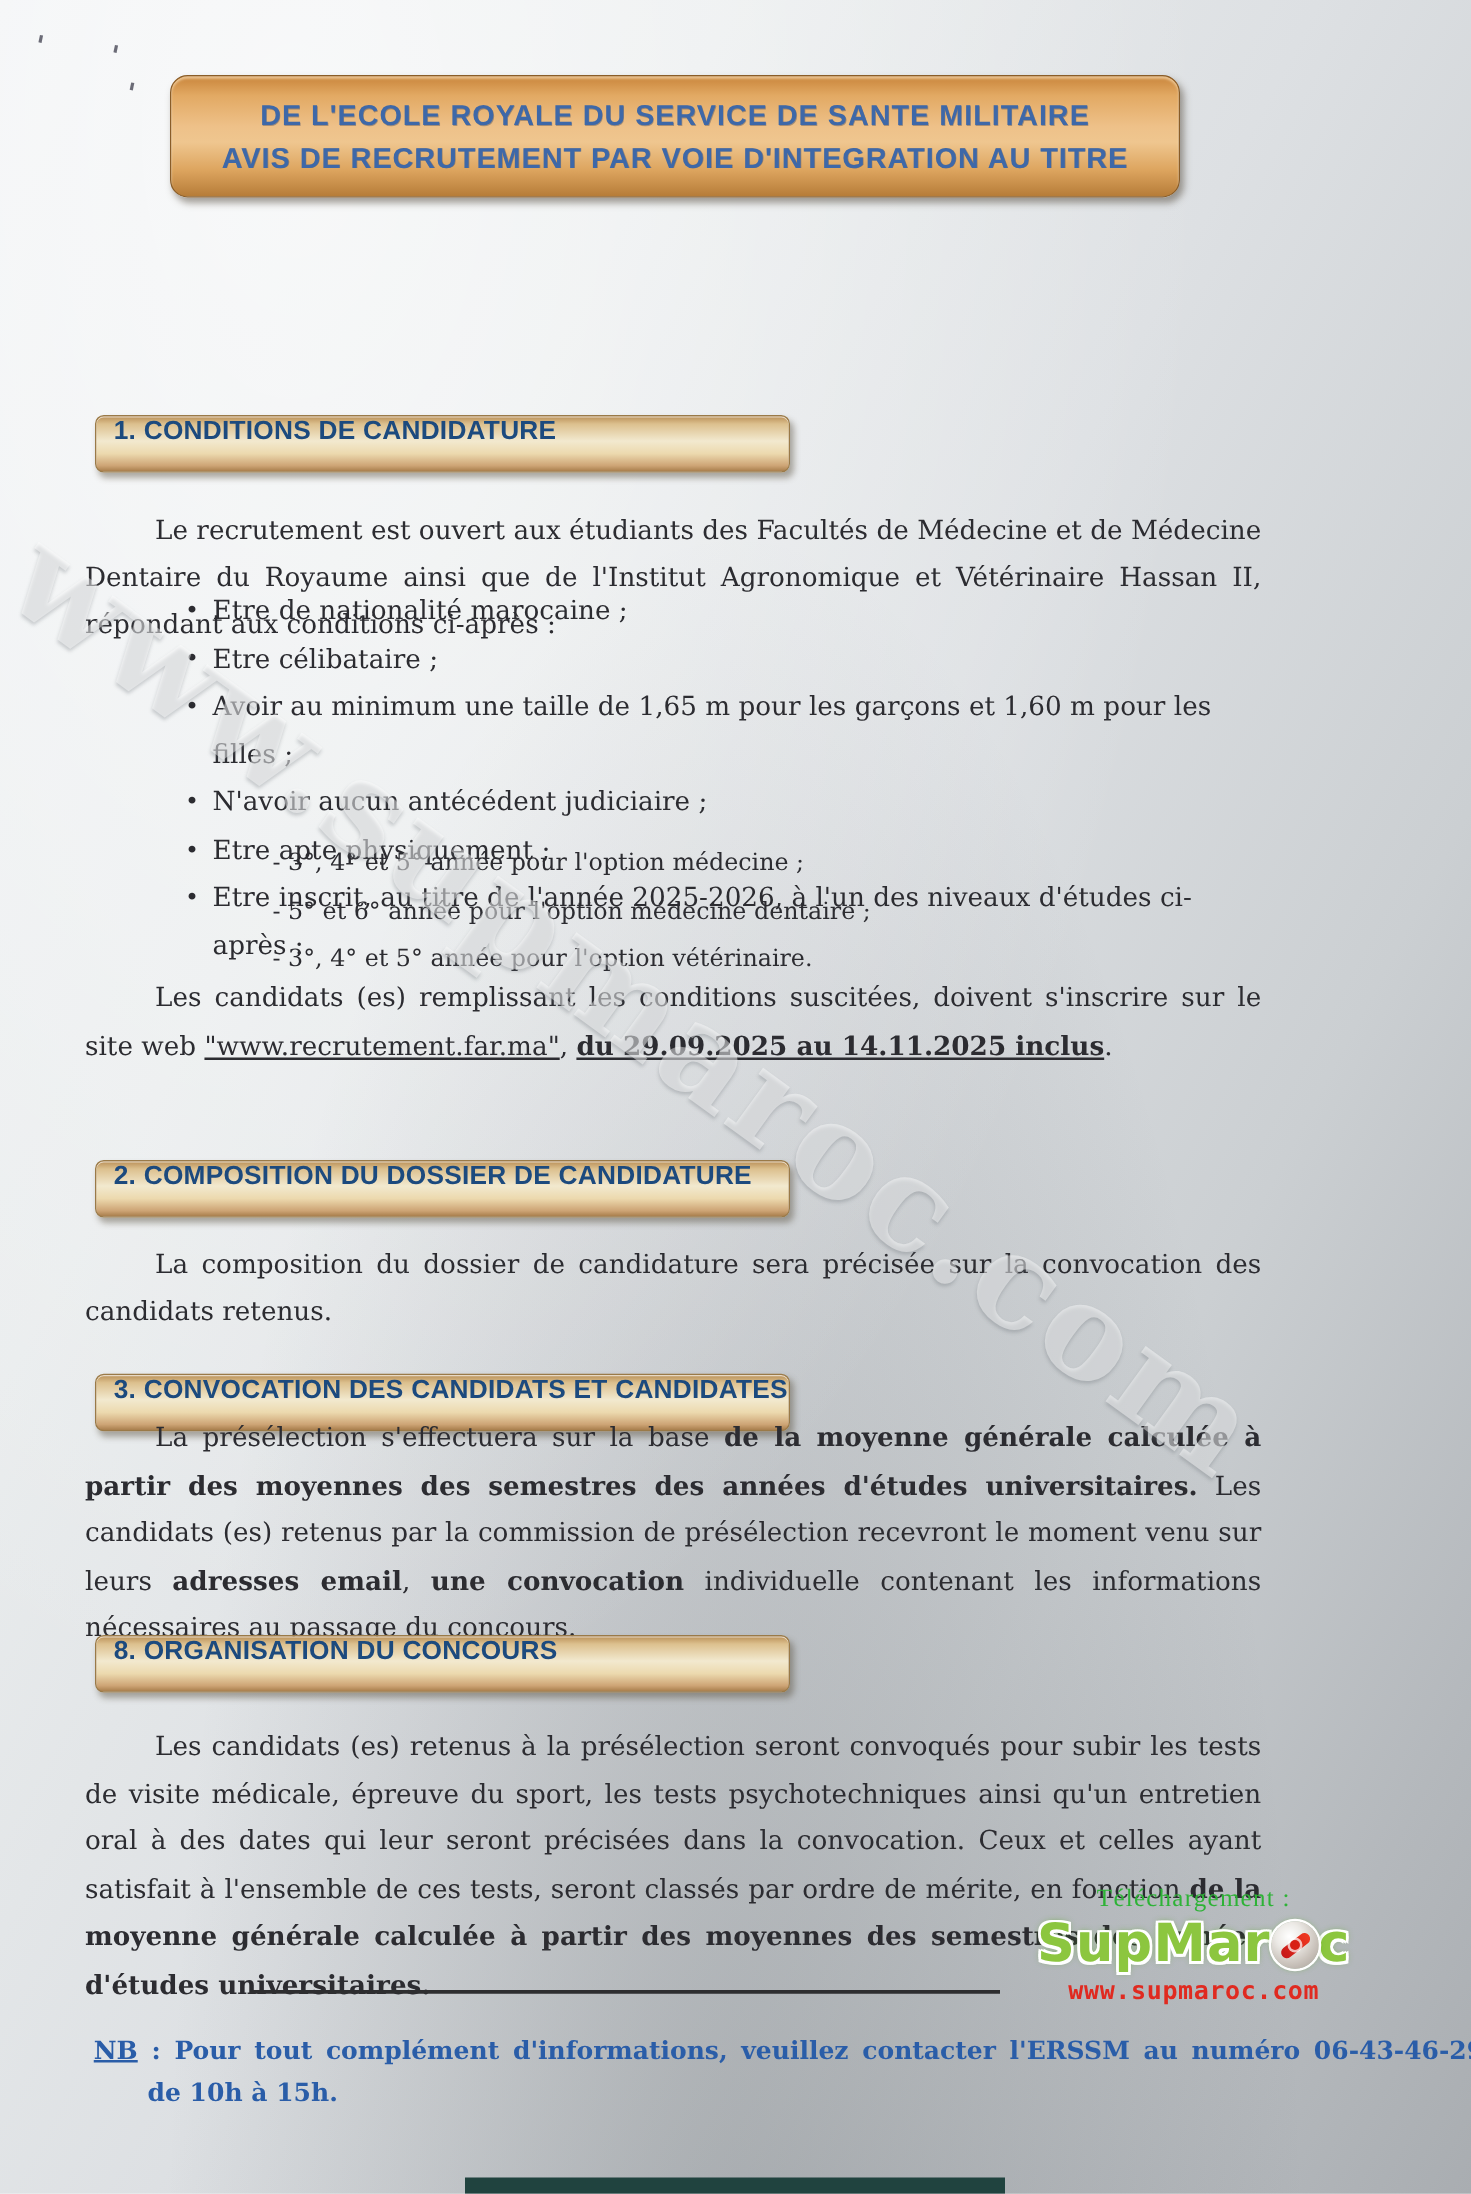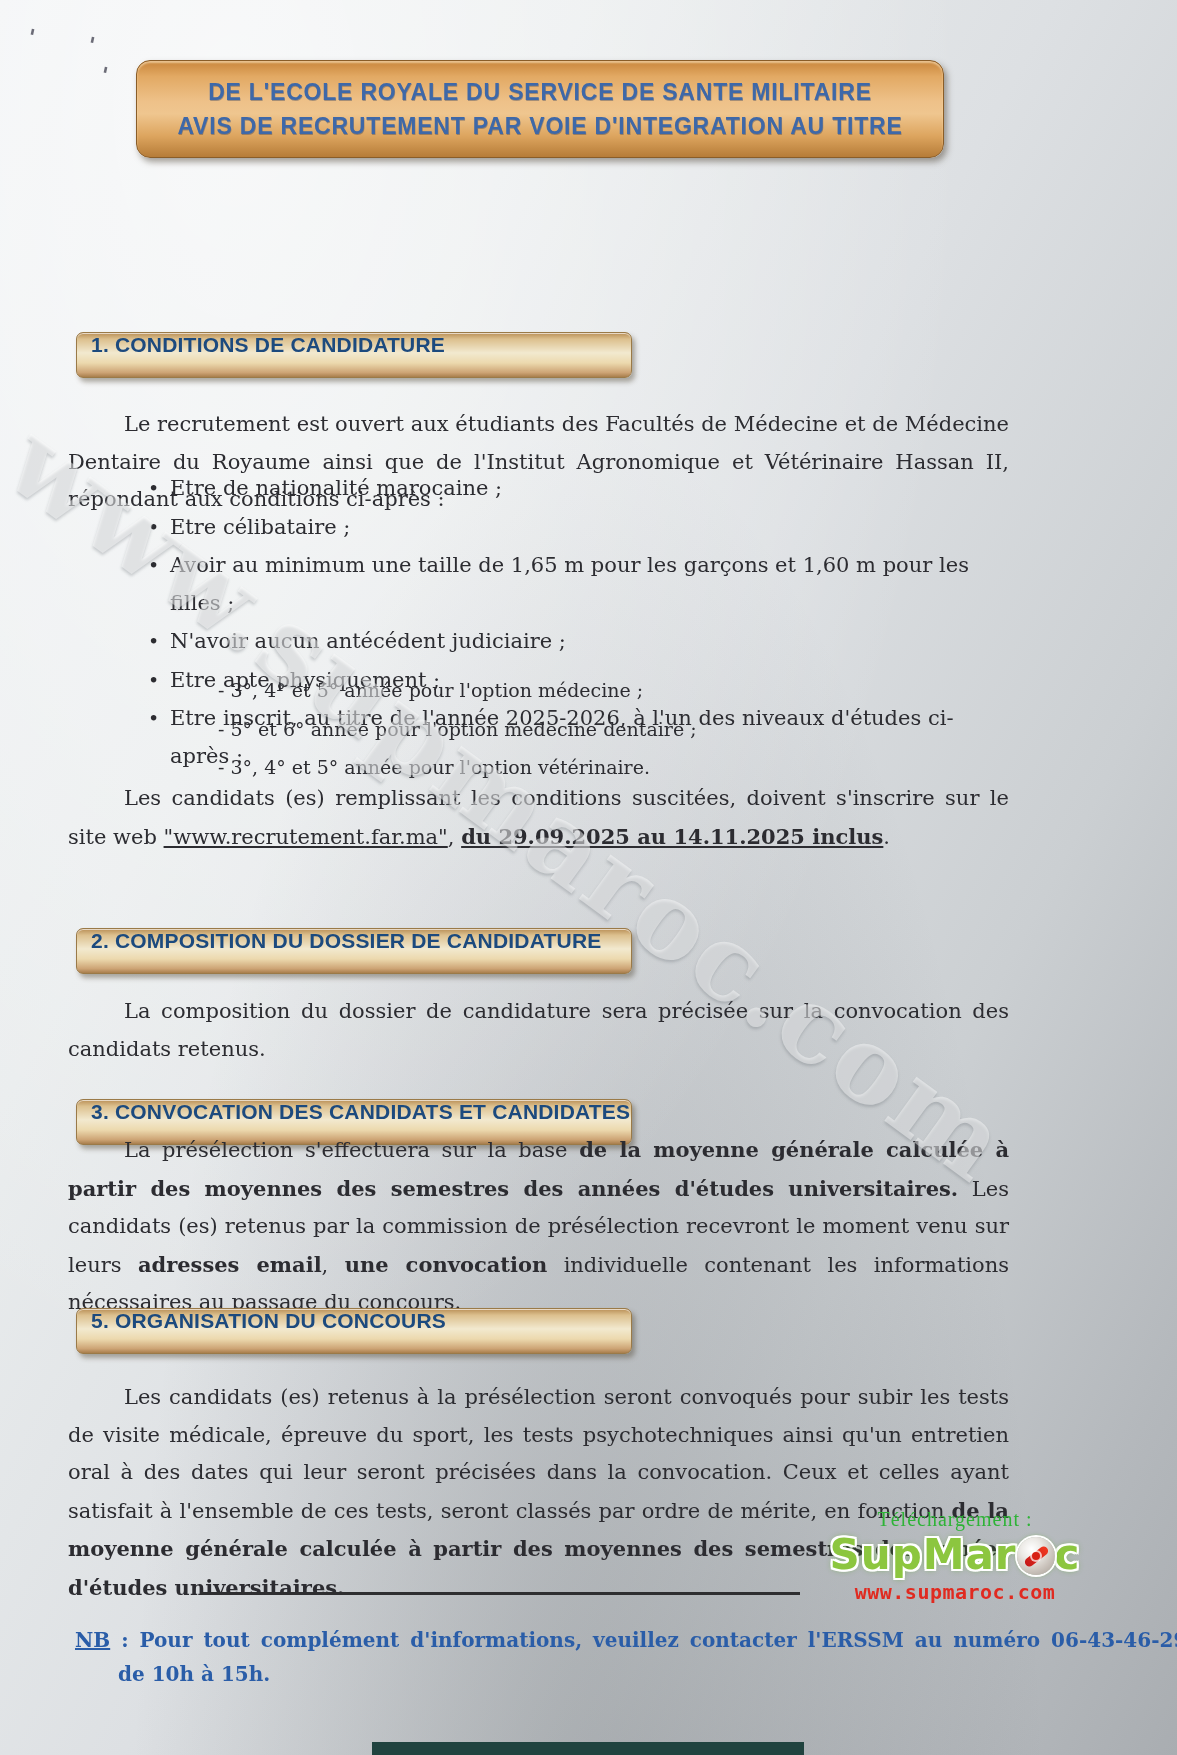--- a/index.html
+++ b/index.html
@@ -289,21 +289,21 @@
 
   <div class="section-banner banner-s3">
     <span class="s-heading">3. CONVOCATION DES CANDIDATS ET CANDIDATES</span>
   </div>
 
   <p class="para indent p-s3">
     <span>La présélection s'effectuera sur la base </span><span class="bold">de la moyenne générale calculée à partir des moyennes des semestres des années d'études universitaires.</span><span> Les candidats (es) retenus par la commission de présélection recevront le moment venu sur leurs </span><span class="bold">adresses email</span><span>, </span><span class="bold">une convocation</span><span> individuelle contenant les informations nécessaires au passage du concours.</span>
   </p>
 
   <div class="section-banner banner-s4">
-    <span class="s-heading">5. ORGANISATION DU CONCOURS</span>
+    <span class="s-heading">8. ORGANISATION DU CONCOURS</span>
   </div>
 
   <p class="para indent p-s4">
     <span>Les candidats (es) retenus à la présélection seront convoqués pour subir les tests de visite médicale, épreuve du sport, les tests psychotechniques ainsi qu'un entretien oral à des dates qui leur seront précisées dans la convocation. Ceux et celles ayant satisfait à l'ensemble de ces tests, seront classés par ordre de mérite, en fonction </span><span class="bold">de la moyenne générale calculée à partir des moyennes des semestres des années d'études universitaires.</span>
   </p>
 
   <div class="download">
     <div class="dl-label">Téléchargement :</div>
     <div class="brand"><span>SupMar</span><span class="disc"></span><span>c</span></div>
     <div class="dl-url">www.supmaroc.com</div>

